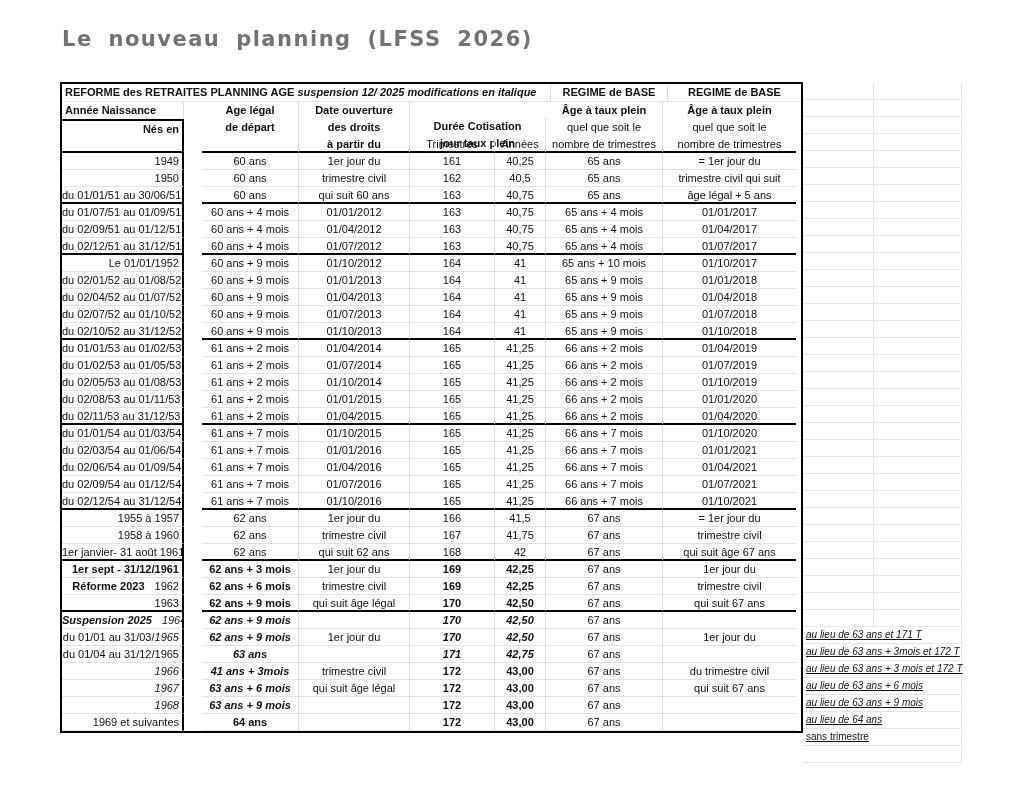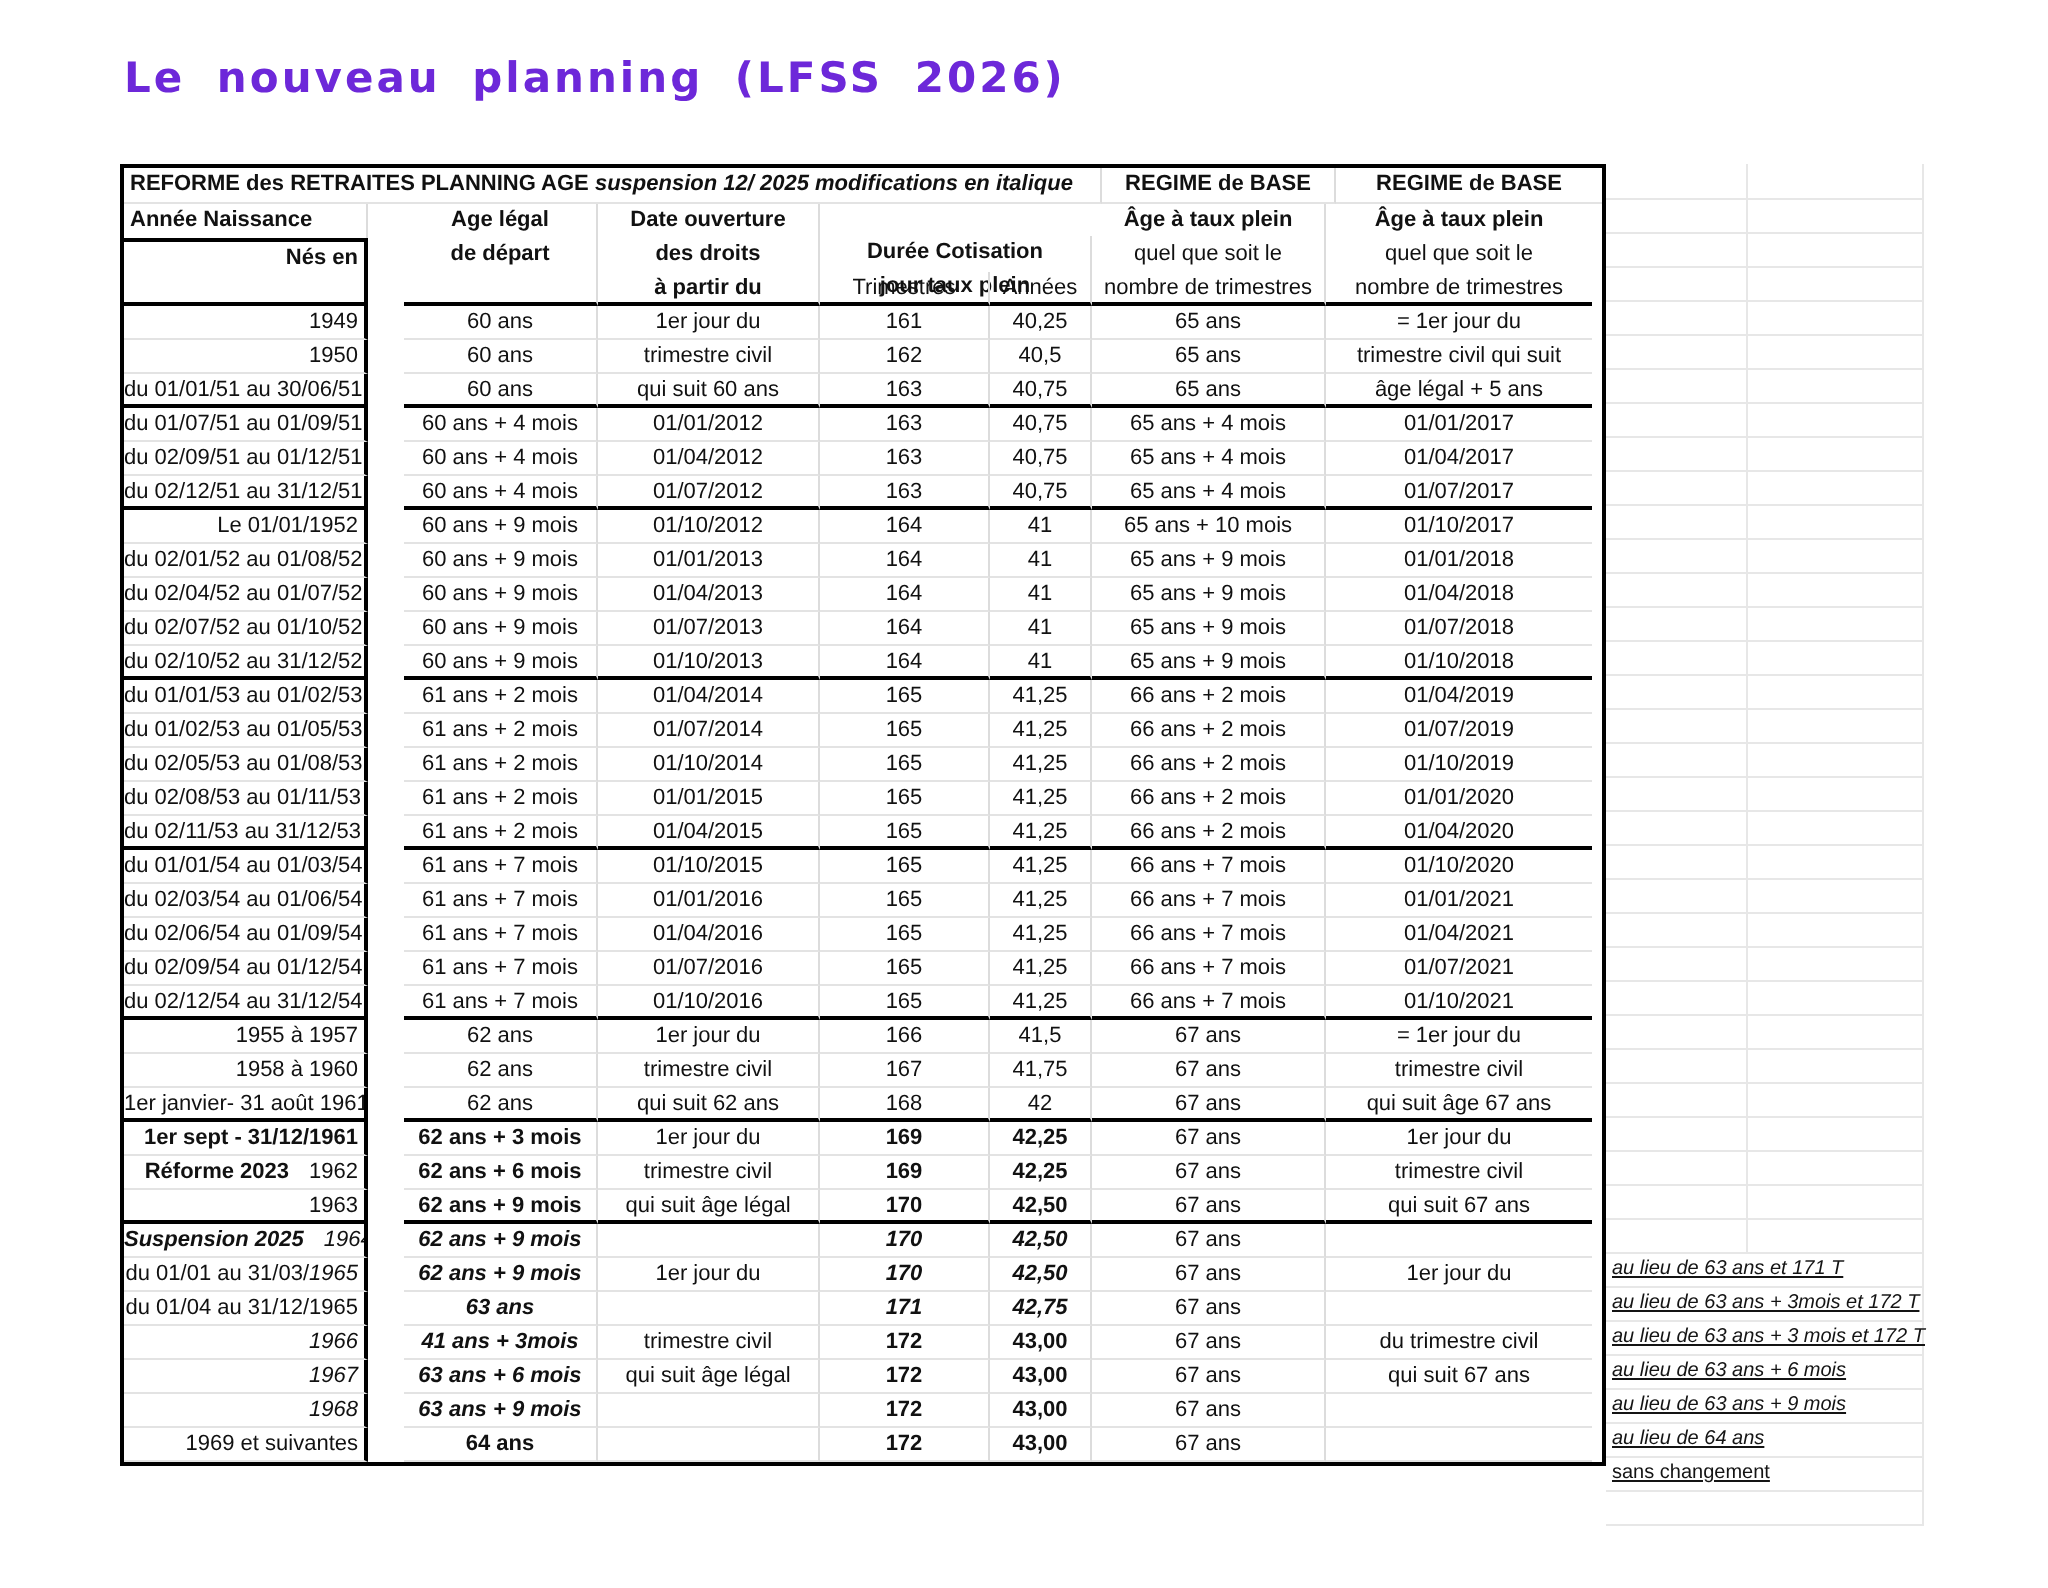--- a/index.html
+++ b/index.html
@@ -1,19 +1,19 @@
 <!DOCTYPE html>
 <html><head>
 <meta charset="utf-8">
 <style>
   html,body{margin:0;padding:0;background:#ffffff;}
   .page{position:relative;width:1024px;height:794px;background:#ffffff;overflow:hidden;
         font-family:"Liberation Sans",sans-serif;color:#111;}
   .title{position:absolute;left:62px;top:27px;font-family:"DejaVu Sans",sans-serif;
-         font-weight:bold;font-size:21px;color:#6d28d9;letter-spacing:1.5px;word-spacing:7px;}
+         font-weight:bold;font-size:21px;color:#737373;letter-spacing:1.5px;word-spacing:7px;}
   .sheet{position:absolute;left:60px;top:82px;width:743px;border:2px solid #000;
          box-sizing:border-box;background:#fff;}
   .row{display:flex;height:17px;line-height:16px;}
   .row.r1{height:18px;line-height:17px;}
   .cell{box-sizing:border-box;height:100%;border-right:1px solid #dcdcdc;border-bottom:1px solid #e3e3e3;
         overflow:hidden;white-space:nowrap;font-size:11px;}
   .c1{width:122px;} .c2{width:97px;margin-left:18px;} .c3{width:111px;} .c4{width:85px;} .c5{width:51px;}
   .c6{width:117px;} .c7{width:133px;border-right:none;}
   .mc{width:489px;padding-left:3px;}
   .c45{width:136px;margin-top:16px;}
@@ -423,16 +423,16 @@
       <div class="srow"></div>
       <div class="srow"></div>
       <div class="srow"></div>
       <div class="srow"></div>
       <div class="srow"><span class="i">au lieu de 63 ans et 171 T</span></div>
       <div class="srow"><span class="i">au lieu de 63 ans + 3mois et 172 T</span></div>
       <div class="srow"><span class="i">au lieu de 63 ans + 3 mois et 172 T</span></div>
       <div class="srow"><span class="i">au lieu de 63 ans + 6 mois</span></div>
       <div class="srow"><span class="i">au lieu de 63 ans + 9 mois</span></div>
       <div class="srow"><span class="i">au lieu de 64 ans</span></div>
-      <div class="srow"><span class="">sans changement</span></div>
+      <div class="srow"><span class="">sans trimestre</span></div>
       <div class="srow"></div>
     </div>
 </div>
 
 </body></html>

